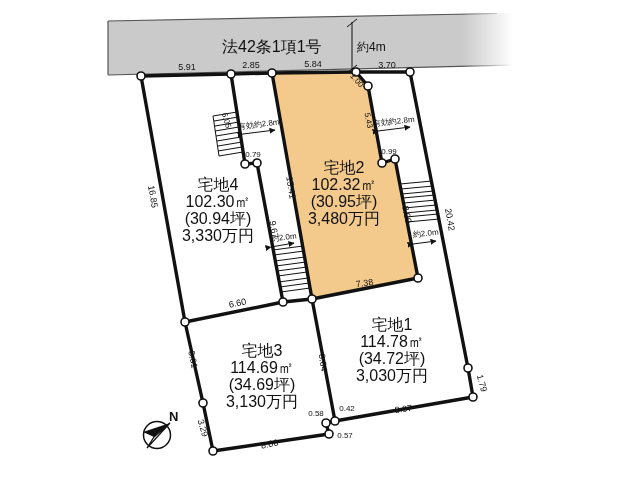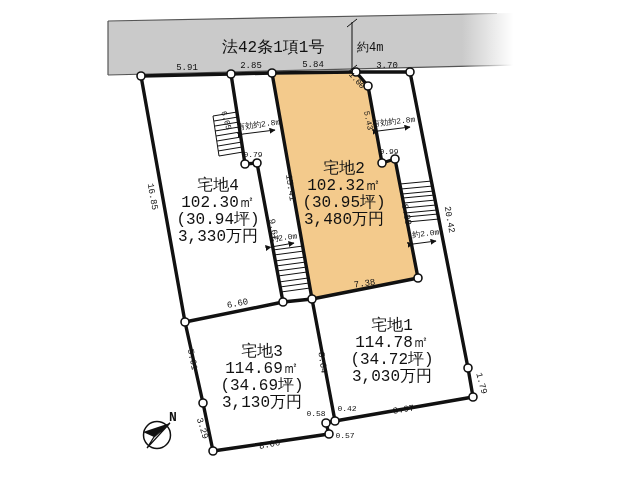--- a/index.html
+++ b/index.html
@@ -1,17 +1,17 @@
 <!DOCTYPE html>
 <html><head>
 <meta charset="utf-8">
 <style>
   html,body{margin:0;padding:0;background:#ffffff;}
   .canvas{position:relative;width:640px;height:480px;background:#fff;overflow:hidden;
-          font-family:Liberation Mono, monospace;}
+          font-family:Liberation Sans, sans-serif;}
   svg{position:absolute;left:0;top:0;}
   .road-fade{position:absolute;left:462px;top:10px;width:60px;height:70px;
              background:linear-gradient(to right, rgba(255,255,255,0), #ffffff 85%);
              pointer-events:none;}
   text{fill:#111;}
   .dim{font-size:9px;}
   .dim-s{font-size:8px;}
   .lot-label{font-size:16px;font-weight:500;text-anchor:middle;}
   .road-law{font-size:16px;font-weight:500;}
   .road-w{font-size:12px;}

